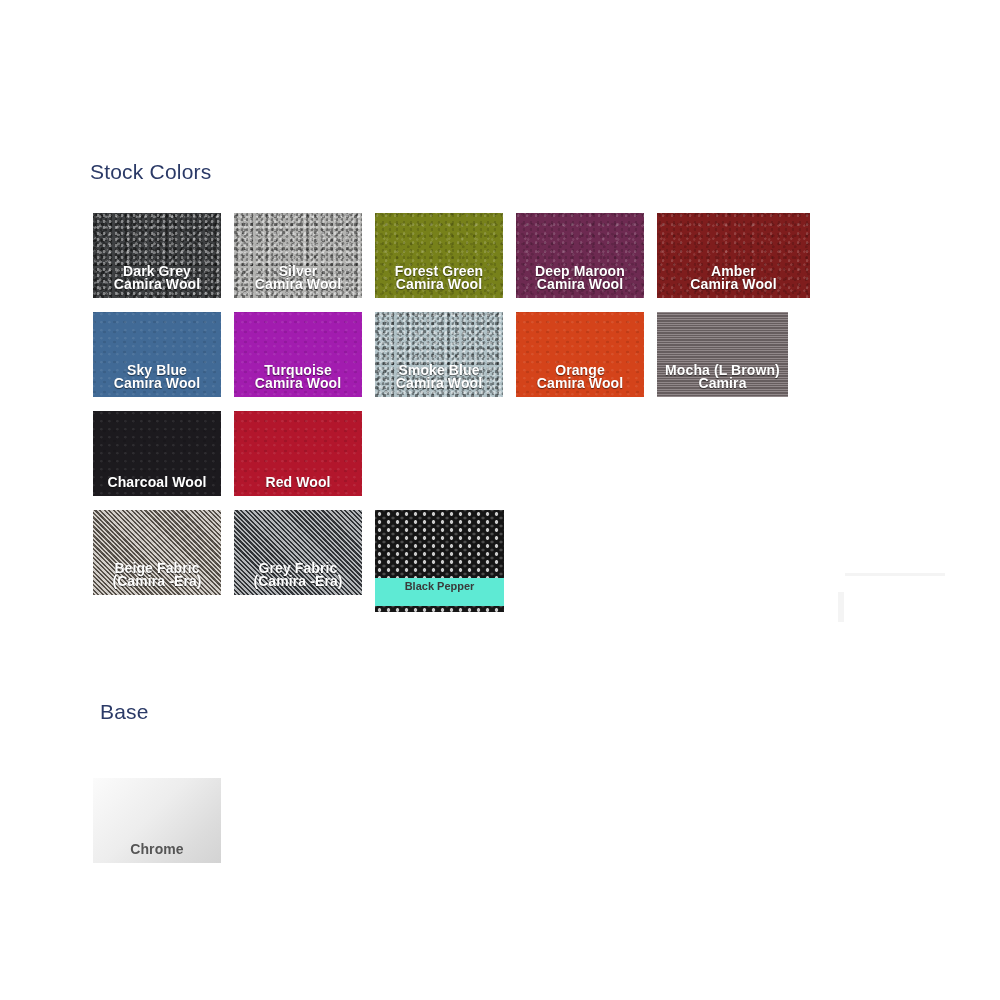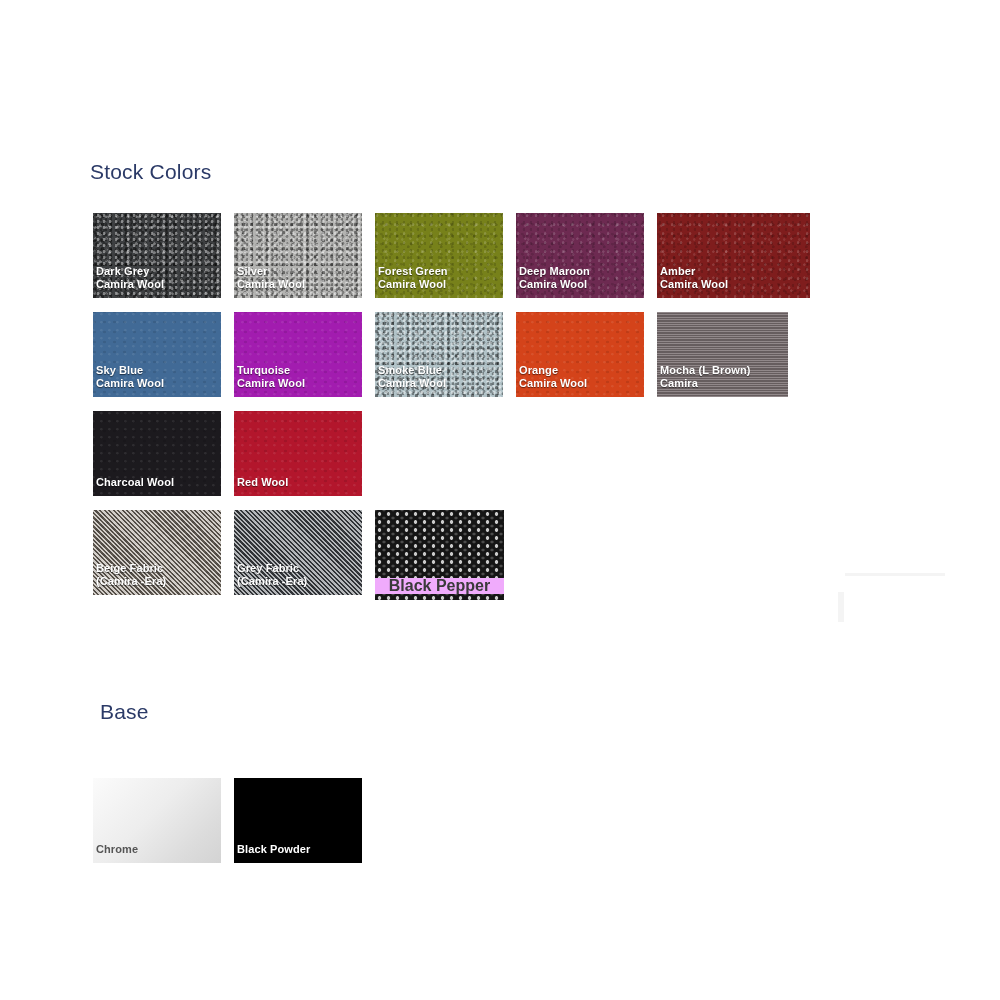--- a/index.html
+++ b/index.html
@@ -56,21 +56,22 @@
     box-sizing: border-box;
     background-repeat: repeat;
   }
   .swatch:last-child { margin-right: 0; }
 
   .swatch-label {
     position: absolute;
     left: 0;
     right: 0;
     bottom: 7px;
-    font-size: 11px;
+    text-align: center;
+    font-size: 14px;
     font-weight: bold;
     line-height: 13px;
     color: #ffffff;
     text-shadow: 0 1px 1px rgba(0,0,0,0.55);
     padding: 0 3px;
     box-sizing: border-box;
     letter-spacing: 0.1px;
   }
   .swatch-label.dark-text {
     color: #3a3a3a;
@@ -195,27 +196,27 @@
   #swatch-black-pepper .bp-top {
     position: relative;
     width: 129px;
     height: 68px;
     background: #151515;
     overflow: hidden;
   }
   #swatch-black-pepper .bp-text {
     position: relative;
     width: 129px;
-    height: 16px;
+    height: 28px;
     line-height: 16px;
     text-align: center;
-    font-size: 16px;
+    font-size: 11px;
     font-weight: bold;
     color: #3a3a3a;
-    background: #f0abfc;
+    background: #5eead4;
   }
   #swatch-black-pepper .bp-strip {
     position: relative;
     width: 129px;
     height: 6px;
     background: #1b1b1b;
     overflow: hidden;
   }
 
   
@@ -347,24 +348,19 @@
 
   <div class="section-heading" id="heading-base" style="color: rgb(43, 58, 103);">Base</div>
 
   <div class="swatch-grid" id="base-grid">
     <div class="swatch-row">
       <div class="swatch" id="swatch-chrome">
         <div class="swatch-label dark-text" style="color: rgb(85, 85, 85);">
           <span>Chrome</span>
         </div>
       </div>
-      <div class="swatch" id="swatch-black-powder" style="background: rgb(0, 0, 0);">
-        <div class="swatch-label">
-          <span>Black Powder</span>
-        </div>
-      </div>
     </div>
   </div>
 
   <div class="artifact" id="artifact-h"></div>
   <div class="artifact" id="artifact-v"></div>
 
 </div>
 
 </body></html>

